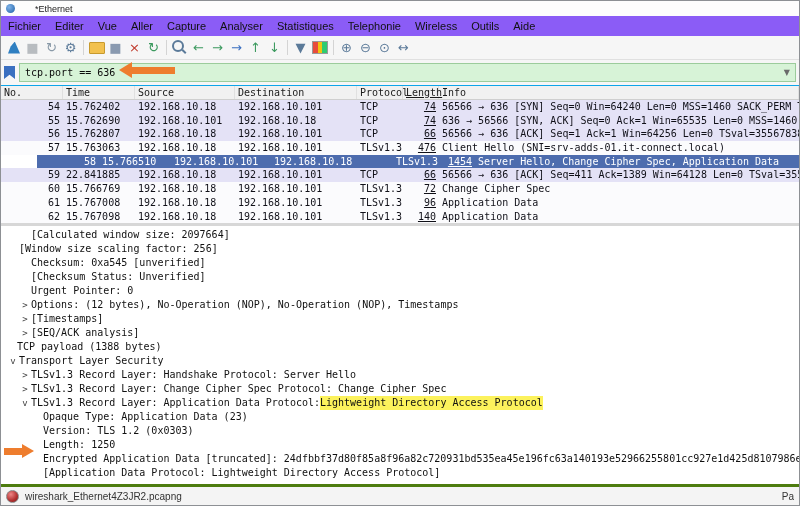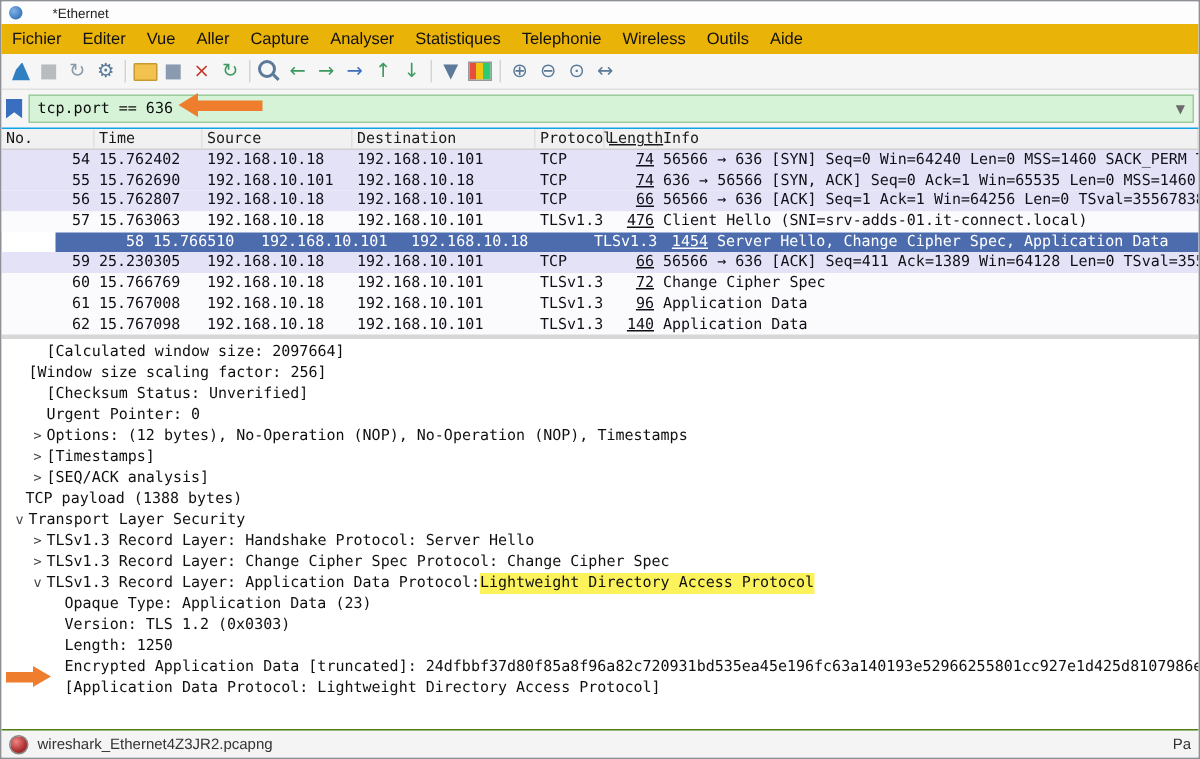--- a/index.html
+++ b/index.html
@@ -5,21 +5,21 @@
   html,body{margin:0;padding:0;background:#fff;font-family:"Liberation Sans",sans-serif;}
   .window{position:relative;width:800px;height:506px;box-sizing:border-box;border:1px solid #8d9094;
           display:flex;flex-direction:column;background:#fff;overflow:hidden;}
 
   
   .titlebar{flex:none;height:15px;display:flex;align-items:center;gap:20px;padding:0 5px;background:#fdfdfd;}
   .app-icon{width:9px;height:9px;border-radius:50%;background:radial-gradient(circle at 35% 35%,#7fb3e8,#1d5fa7);}
   .wtitle{font-size:9px;color:#222;}
 
   
-  .menubar{flex:none;height:20px;display:flex;align-items:center;background:#eab308;font-size:11px;color:#111;}
+  .menubar{flex:none;height:20px;display:flex;align-items:center;background:#8b5cf6;font-size:11px;color:#111;}
   .menu-item{padding:3px 7px;cursor:default;}
 
   
   .toolbar{flex:none;height:23px;display:flex;align-items:center;background:#f6f6f6;border-bottom:1px solid #e0e0e0;padding:0 3px;}
   .tool-icon{width:19px;height:18px;display:flex;align-items:center;justify-content:center;
              font-family:"DejaVu Sans",sans-serif;font-size:13px;line-height:18px;}
   .toolbar-sep{width:1px;height:15px;background:#d4d4d4;margin:0 3px;}
   .fin{position:relative;}
   .fin::before{content:"";width:13px;height:12px;background:#2f7fc1;clip-path:polygon(8% 100%,100% 100%,60% 0,28% 42%);}
   .folder{position:relative;}
@@ -52,21 +52,21 @@
 
   .splitter{flex:none;height:3px;background:#d7d7d7;cursor:row-resize;}
 
   
   .details{flex:1 1 auto;background:#fff;font:10px/14px "DejaVu Sans Mono",monospace;color:#101010;overflow:hidden;padding-top:2px;}
   .dline{height:14px;display:flex;white-space:nowrap;overflow:hidden;}
   .exp{flex:none;width:12px;text-align:center;font-size:9px;color:#444;}
   .hl{background:var(--highlight,#fcf25c);}
 
   
-  .statusbar{flex:none;height:18px;display:flex;align-items:center;background:#f4f4f4;border-top:1px solid #4d7c0f;
+  .statusbar{flex:none;height:18px;display:flex;align-items:center;background:#f4f4f4;border-top:3px solid #4d7c0f;
              font-size:10px;color:#333;padding:0 5px;gap:6px;}
   .expert-dot{flex:none;width:11px;height:11px;border-radius:50%;border:1px solid #888;
               background:radial-gradient(circle at 35% 30%,#ef8585,#b03030 60%,#7d1d1d);}
   .sb-right{margin-left:auto;overflow:hidden;white-space:nowrap;}
 
   
   .arrow{position:absolute;display:flex;align-items:center;z-index:9;pointer-events:none;}
   .arrow .bar{flex:1;height:7px;background:var(--arrow-color,#ee7d2e);}
   .arrow .head-left{width:0;height:0;border-top:8px solid transparent;border-bottom:8px solid transparent;border-right:13px solid var(--arrow-color,#ee7d2e);}
   .arrow .head-right{width:0;height:0;border-top:7px solid transparent;border-bottom:7px solid transparent;border-left:12px solid var(--arrow-color,#ee7d2e);}
@@ -183,21 +183,21 @@
         <span class="pcell c0">58</span>
         <span class="pcell c1">15.766510</span>
         <span class="pcell c2">192.168.10.101</span>
         <span class="pcell c3">192.168.10.18</span>
         <span class="pcell c4">TLSv1.3</span>
         <span class="pcell c5">1454</span>
         <span class="pcell c6">Server Hello, Change Cipher Spec, Application Data</span>
       </div>
       <div class="prow tcp">
         <span class="pcell c0">59</span>
-        <span class="pcell c1">25.230305</span>
+        <span class="pcell c1">22.841885</span>
         <span class="pcell c2">192.168.10.18</span>
         <span class="pcell c3">192.168.10.101</span>
         <span class="pcell c4">TCP</span>
         <span class="pcell c5">66</span>
         <span class="pcell c6">56566 → 636 [ACK] Seq=411 Ack=1389 Win=64128 Len=0 TSval=35567</span>
       </div>
       <div class="prow tls">
         <span class="pcell c0">60</span>
         <span class="pcell c1">15.766769</span>
         <span class="pcell c2">192.168.10.18</span>
@@ -229,20 +229,24 @@
   <div class="splitter"></div>
 
   <div class="details">
       <div class="dline" style="padding-left: 18px;">
         <span class="exp"></span>
         <span class="txt">[Calculated window size: 2097664]</span>
       </div>
       <div class="dline" style="padding-left: 18px; flex-direction: column;">
         <span class="exp"></span>
         <span class="txt">[Window size scaling factor: 256]</span>
+      </div>
+      <div class="dline" style="padding-left: 18px;">
+        <span class="exp"></span>
+        <span class="txt">Checksum: 0xa545 [unverified]</span>
       </div>
       <div class="dline" style="padding-left: 18px;">
         <span class="exp"></span>
         <span class="txt">[Checksum Status: Unverified]</span>
       </div>
       <div class="dline" style="padding-left: 18px;">
         <span class="exp"></span>
         <span class="txt">Urgent Pointer: 0</span>
       </div>
       <div class="dline" style="padding-left: 18px;">

